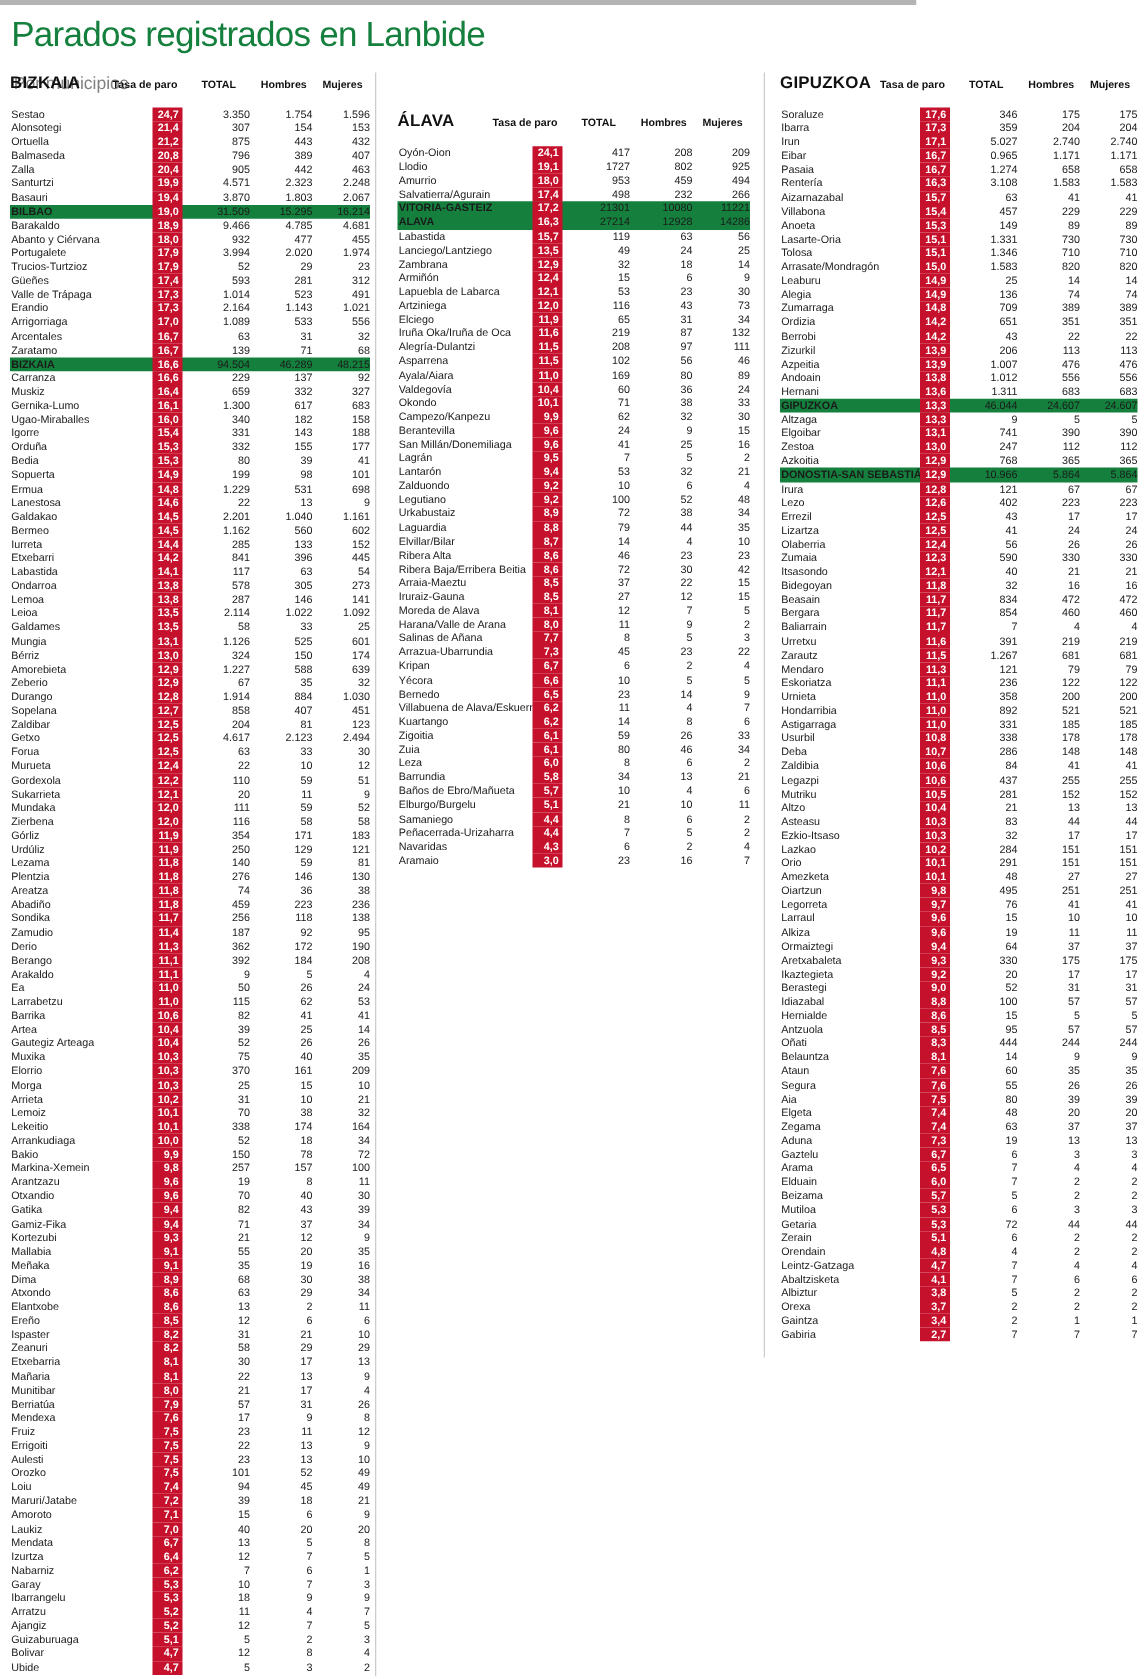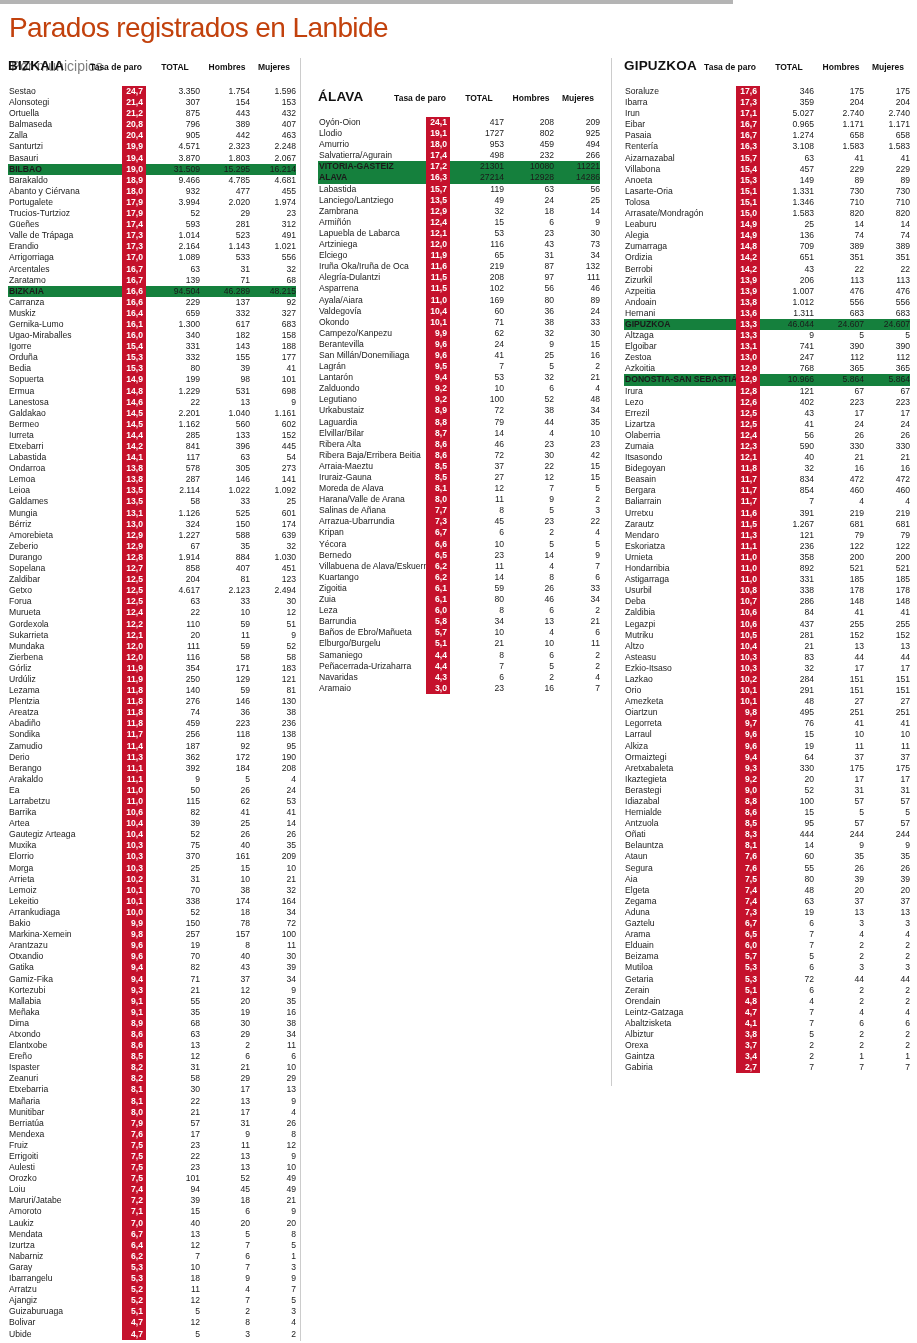--- a/index.html
+++ b/index.html
@@ -2,21 +2,21 @@
 <html><head>
 <meta charset="utf-8">
 <style>
   html,body { margin:0; padding:0; }
   body {
     width:917px; height:1343px; background:#ffffff; position:relative;
     font-family:"Liberation Sans", sans-serif; overflow:hidden;
     -webkit-font-smoothing:antialiased;
   }
   .topbar { position:absolute; left:0; top:0; width:733px; height:4px; background:#b4b4b4; }
-  .title  { position:absolute; left:9px; top:12px; font-size:28px; color:#c2410c; letter-spacing:-0.6px; font-weight:400;text-align:center; }
+  .title  { position:absolute; left:9px; top:12px; font-size:28px; color:#15803d; letter-spacing:-0.6px; font-weight:400;text-align:center; }
   .subtitle { position:absolute; left:11px; top:58px; font-size:14px; color:#808080; }
 
   .divider { position:absolute; width:1px; background:#cccccc; }
   #div0 { left:300px; top:58px; height:1283px; }
   #div1 { left:611px; top:58px; height:1028px; }
 
   .section { position:absolute; top:58px; }
   #sec0 { left:8px;   width:288px; }
   #sec1 { left:318px; width:282px;margin-top:31px; }
   #sec2 { left:624px; width:286px; }

